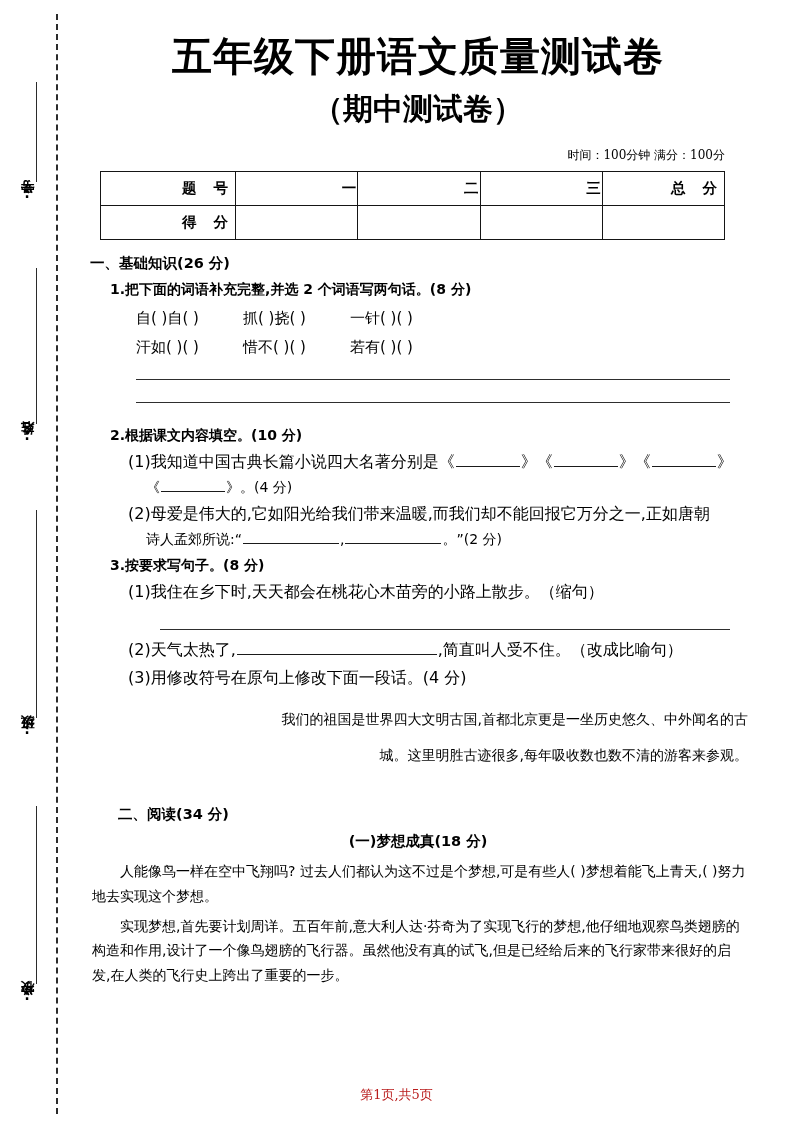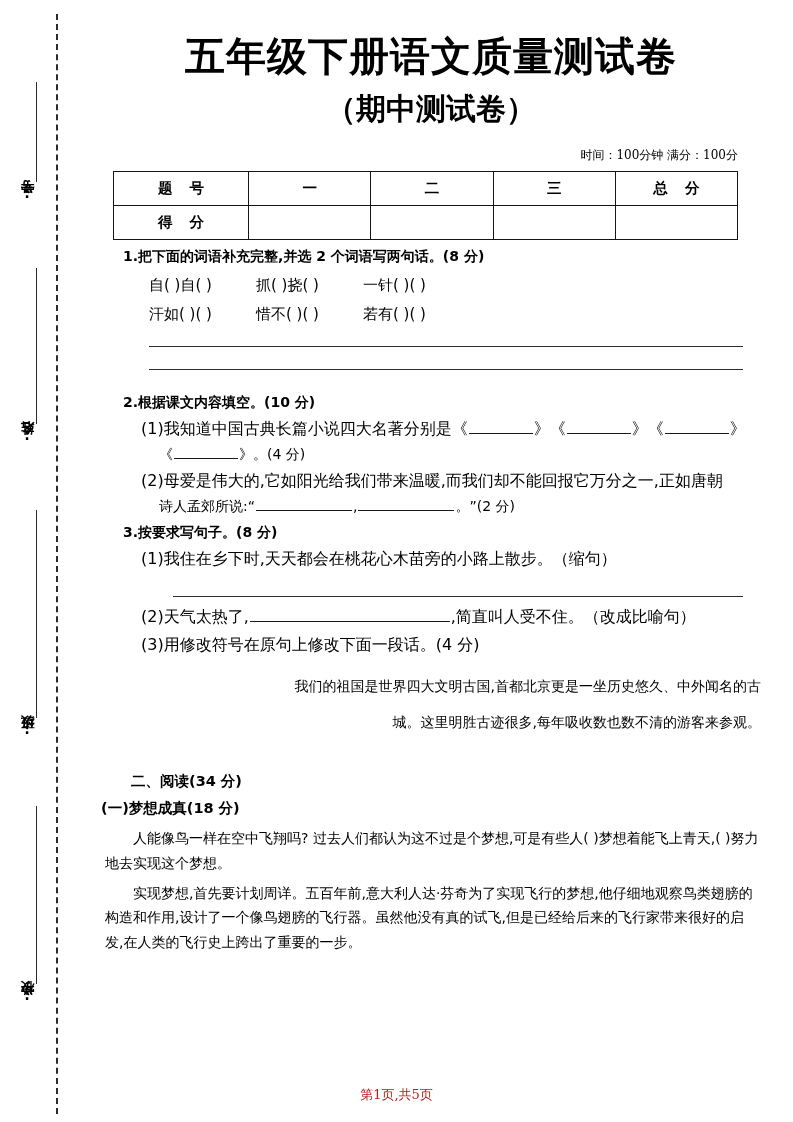--- a/index.html
+++ b/index.html
@@ -48,21 +48,21 @@
     writing-mode: vertical-rl;
     text-orientation: upright;
     transform: rotate(180deg);
     font-family: "DejaVu Sans", "Liberation Sans", sans-serif;
     white-space: nowrap;
   }
 
   
   #sheet {
     position: absolute;
-    left: 101px;
+    left: 88px;
     top: 0;
     width: 660px;
     height: 1122px;
   }
 
   #paper-title {
     text-align: center;
     font-family: "DejaVu Serif", "Liberation Serif", serif;
     font-size: 40px;
     font-weight: 700;
@@ -91,21 +91,21 @@
     width: 625px;
   }
   table#score-table {
     border-collapse: collapse;
     width: 625px;
     table-layout: fixed;
   }
   table#score-table td {
     border: 1.4px solid #151515;
     height: 31px;
-    text-align: center;
+    text-align: right;
     vertical-align: middle;
     font-size: 14.5px;
     font-weight: 700;
     letter-spacing: 6px;
     text-indent: 6px;
     font-family: "DejaVu Sans", "Liberation Sans", sans-serif;
   }
   table#score-table td.rowhead { width: 132px; }
   table#score-table td.num { letter-spacing: 0; text-indent: 0; }
 
@@ -168,21 +168,21 @@
     text-align: right;
   }
   .para-tight {
     font-size: 14px;
     margin: 6px 0 0 4px;
     text-indent: 28px;
     line-height: 1.74;
     font-family: "DejaVu Sans", "Liberation Sans", sans-serif;
   }
   .passage-title {
-    text-align: left;
+    text-align: center;
     font-size: 14.5px;
     font-weight: 700;
     margin: 8px 0 8px 0;
     font-family: "DejaVu Sans", "Liberation Sans", sans-serif;
   }
   .spacer-16 { height: 16px; }
 
   #page-footer {
     position: absolute;
     left: 0; right: 0;
@@ -229,20 +229,21 @@
           <td class="rowhead">得  分</td>
           <td></td>
           <td></td>
           <td></td>
           <td></td>
         </tr>
       </tbody>
     </table>
   </div>
 
+  <div class="sec-head">一、基础知识(26 分)</div>
 
   <div class="q">
     <span>1.</span><span>把下面的词语补充完整,并选 2 个词语写两句话。(8 分)</span>
   </div>
 
   <div class="idiom-row">
     <span>自(    )自(    )</span>
     <span>抓(    )挠(    )</span>
     <span>一针(    )(    )</span>
   </div>

